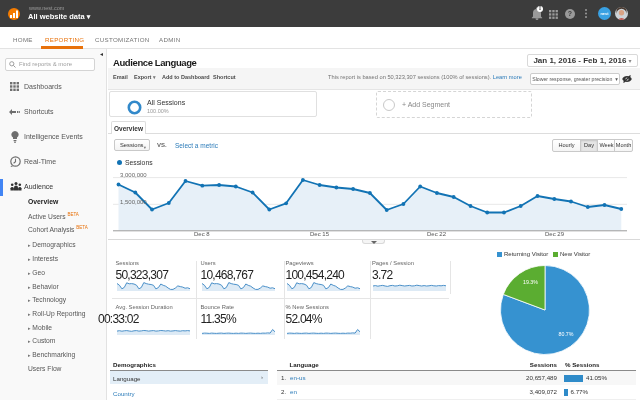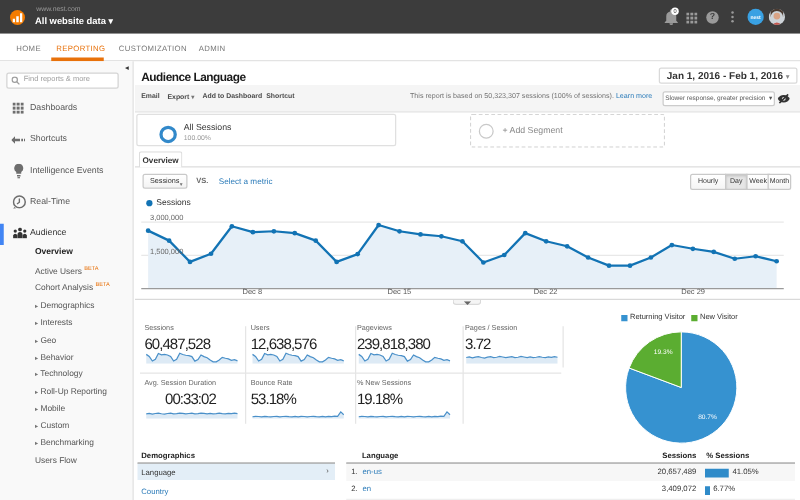--- a/index.html
+++ b/index.html
@@ -284,57 +284,57 @@
 <div class="sq abs" style="left:497px; background:#3692d0;"></div>
 <div id="leg2a" class="abs">Returning Visitor</div>
 <div class="sq abs" style="left:553px; background:#5bad31;"></div>
 <div id="leg2b" class="abs">New Visitor</div>
 
 <div class="vline" style="left:196px; top:261px; height:78px;"></div>
 <div class="vline" style="left:284px; top:261px; height:78px;"></div>
 <div class="vline" style="left:369.5px; top:261px; height:78px;"></div>
 <div class="vline" style="left:449.5px; top:261px; height:33px;"></div>
 <div class="mlabel abs" style="left:115.5px; top:260.3px;">Sessions</div>
-<div class="mnum abs" style="left:115.5px; top:268.4px;">60,487,528</div>
+<div class="mnum abs" style="left:115.5px; top:268.4px;">50,323,307</div>
 <svg class="abs" style="left:115.8px; top:279.5px;" width="75" height="11" viewBox="0 0 75 11">
     <path d="M1.0,11 L1.0,3.5 L3.4,5.2 L5.9,8.8 L8.3,7.4 L10.7,2.8 L13.2,3.8 L15.6,3.6 L18.0,4.0 L20.5,5.2 L22.9,8.8 L25.3,7.5 L27.8,2.6 L30.2,3.6 L32.6,4.2 L35.1,4.5 L37.5,5.3 L39.9,8.9 L42.4,7.6 L44.8,4.0 L47.2,5.3 L49.7,6.2 L52.1,8.0 L54.5,9.4 L57.0,9.4 L59.4,8.0 L61.8,5.9 L64.3,6.6 L66.7,7.1 L69.1,8.2 L71.6,7.8 L74.0,8.7 L74.0,11 Z" fill="#ddeaf5"></path>
     <polyline points="1.0,3.5 3.4,5.2 5.9,8.8 8.3,7.4 10.7,2.8 13.2,3.8 15.6,3.6 18.0,4.0 20.5,5.2 22.9,8.8 25.3,7.5 27.8,2.6 30.2,3.6 32.6,4.2 35.1,4.5 37.5,5.3 39.9,8.9 42.4,7.6 44.8,4.0 47.2,5.3 49.7,6.2 52.1,8.0 54.5,9.4 57.0,9.4 59.4,8.0 61.8,5.9 64.3,6.6 66.7,7.1 69.1,8.2 71.6,7.8 74.0,8.7" fill="none" stroke="#4a90c9" stroke-width="1"></polyline>
   </svg>
 <div class="mlabel abs" style="left:200.5px; top:260.3px;">Users</div>
-<div class="mnum abs" style="left:200.5px; top:268.4px;">12,638,576</div>
+<div class="mnum abs" style="left:200.5px; top:268.4px;">10,468,767</div>
 <svg class="abs" style="left:200.8px; top:279.5px;" width="75" height="11" viewBox="0 0 75 11">
     <path d="M1.0,11 L1.0,3.5 L3.4,5.2 L5.9,8.8 L8.3,7.4 L10.7,2.8 L13.2,3.8 L15.6,3.6 L18.0,4.0 L20.5,5.2 L22.9,8.8 L25.3,7.5 L27.8,2.6 L30.2,3.6 L32.6,4.2 L35.1,4.5 L37.5,5.3 L39.9,8.9 L42.4,7.6 L44.8,4.0 L47.2,5.3 L49.7,6.2 L52.1,8.0 L54.5,9.4 L57.0,9.4 L59.4,8.0 L61.8,5.9 L64.3,6.6 L66.7,7.1 L69.1,8.2 L71.6,7.8 L74.0,8.7 L74.0,11 Z" fill="#ddeaf5"></path>
     <polyline points="1.0,3.5 3.4,5.2 5.9,8.8 8.3,7.4 10.7,2.8 13.2,3.8 15.6,3.6 18.0,4.0 20.5,5.2 22.9,8.8 25.3,7.5 27.8,2.6 30.2,3.6 32.6,4.2 35.1,4.5 37.5,5.3 39.9,8.9 42.4,7.6 44.8,4.0 47.2,5.3 49.7,6.2 52.1,8.0 54.5,9.4 57.0,9.4 59.4,8.0 61.8,5.9 64.3,6.6 66.7,7.1 69.1,8.2 71.6,7.8 74.0,8.7" fill="none" stroke="#4a90c9" stroke-width="1"></polyline>
   </svg>
 <div class="mlabel abs" style="left:285.5px; top:260.3px;">Pageviews</div>
-<div class="mnum abs" style="left:285.5px; top:268.4px;">239,818,380</div>
+<div class="mnum abs" style="left:285.5px; top:268.4px;">100,454,240</div>
 <svg class="abs" style="left:285.8px; top:279.5px;" width="75" height="11" viewBox="0 0 75 11">
     <path d="M1.0,11 L1.0,3.5 L3.4,5.2 L5.9,8.8 L8.3,7.4 L10.7,2.8 L13.2,3.8 L15.6,3.6 L18.0,4.0 L20.5,5.2 L22.9,8.8 L25.3,7.5 L27.8,2.6 L30.2,3.6 L32.6,4.2 L35.1,4.5 L37.5,5.3 L39.9,8.9 L42.4,7.6 L44.8,4.0 L47.2,5.3 L49.7,6.2 L52.1,8.0 L54.5,9.4 L57.0,9.4 L59.4,8.0 L61.8,5.9 L64.3,6.6 L66.7,7.1 L69.1,8.2 L71.6,7.8 L74.0,8.7 L74.0,11 Z" fill="#ddeaf5"></path>
     <polyline points="1.0,3.5 3.4,5.2 5.9,8.8 8.3,7.4 10.7,2.8 13.2,3.8 15.6,3.6 18.0,4.0 20.5,5.2 22.9,8.8 25.3,7.5 27.8,2.6 30.2,3.6 32.6,4.2 35.1,4.5 37.5,5.3 39.9,8.9 42.4,7.6 44.8,4.0 47.2,5.3 49.7,6.2 52.1,8.0 54.5,9.4 57.0,9.4 59.4,8.0 61.8,5.9 64.3,6.6 66.7,7.1 69.1,8.2 71.6,7.8 74.0,8.7" fill="none" stroke="#4a90c9" stroke-width="1"></polyline>
   </svg>
 <div class="mlabel abs" style="left:372px; top:260.3px;">Pages / Session</div>
 <div class="mnum abs" style="left:372px; top:268.4px;">3.72</div>
 <svg class="abs" style="left:372.3px; top:279.5px;" width="75" height="11" viewBox="0 0 75 11">
     <path d="M1.0,11 L1.0,6.0 L3.4,5.6 L5.9,6.2 L8.3,5.7 L10.7,5.4 L13.2,6.0 L15.6,6.4 L18.0,5.7 L20.5,5.4 L22.9,6.0 L25.3,5.8 L27.8,5.2 L30.2,5.6 L32.6,6.0 L35.1,5.7 L37.5,5.4 L39.9,6.0 L42.4,5.8 L44.8,5.2 L47.2,5.6 L49.7,6.0 L52.1,5.6 L54.5,6.0 L57.0,5.8 L59.4,5.4 L61.8,5.8 L64.3,6.0 L66.7,5.6 L69.1,5.8 L71.6,5.4 L74.0,5.8 L74.0,11 Z" fill="#ddeaf5"></path>
     <polyline points="1.0,6.0 3.4,5.6 5.9,6.2 8.3,5.7 10.7,5.4 13.2,6.0 15.6,6.4 18.0,5.7 20.5,5.4 22.9,6.0 25.3,5.8 27.8,5.2 30.2,5.6 32.6,6.0 35.1,5.7 37.5,5.4 39.9,6.0 42.4,5.8 44.8,5.2 47.2,5.6 49.7,6.0 52.1,5.6 54.5,6.0 57.0,5.8 59.4,5.4 61.8,5.8 64.3,6.0 66.7,5.6 69.1,5.8 71.6,5.4 74.0,5.8" fill="none" stroke="#4a90c9" stroke-width="1"></polyline>
   </svg>
 <div class="mlabel abs" style="left:115.5px; top:304.3px;">Avg. Session Duration</div>
-<div class="mnum abs" style="left:132px; top:312.2px;">00:33:02</div>
+<div class="mnum abs" style="left:98px; top:312.2px;">00:33:02</div>
 <svg class="abs" style="left:115.8px; top:325.5px;" width="75" height="9" viewBox="0 0 75 9">
     <path d="M1.0,9 L1.0,5.1 L3.4,4.7 L5.9,5.2 L8.3,4.8 L10.7,4.6 L13.2,5.0 L15.6,5.3 L18.0,4.8 L20.5,4.6 L22.9,5.1 L25.3,4.9 L27.8,4.5 L30.2,4.7 L32.6,5.1 L35.1,4.8 L37.5,4.6 L39.9,5.1 L42.4,4.9 L44.8,4.5 L47.2,4.7 L49.7,5.0 L52.1,4.7 L54.5,5.1 L57.0,4.9 L59.4,4.6 L61.8,4.9 L64.3,5.1 L66.7,4.7 L69.1,4.9 L71.6,4.6 L74.0,4.9 L74.0,9 Z" fill="#ddeaf5"></path>
     <polyline points="1.0,5.1 3.4,4.7 5.9,5.2 8.3,4.8 10.7,4.6 13.2,5.0 15.6,5.3 18.0,4.8 20.5,4.6 22.9,5.1 25.3,4.9 27.8,4.5 30.2,4.7 32.6,5.1 35.1,4.8 37.5,4.6 39.9,5.1 42.4,4.9 44.8,4.5 47.2,4.7 49.7,5.0 52.1,4.7 54.5,5.1 57.0,4.9 59.4,4.6 61.8,4.9 64.3,5.1 66.7,4.7 69.1,4.9 71.6,4.6 74.0,4.9" fill="none" stroke="#4a90c9" stroke-width="1"></polyline>
   </svg>
 <div class="mlabel abs" style="left:200.5px; top:304.3px;">Bounce Rate</div>
-<div class="mnum abs" style="left:200.5px; top:312.2px;">53.18%</div>
+<div class="mnum abs" style="left:200.5px; top:312.2px;">11.35%</div>
 <svg class="abs" style="left:200.8px; top:325.5px;" width="75" height="9" viewBox="0 0 75 9">
     <path d="M1.0,9 L1.0,7.4 L3.4,7.1 L5.9,7.2 L8.3,7.4 L10.7,7.1 L13.2,7.3 L15.6,7.4 L18.0,7.2 L20.5,7.1 L22.9,7.4 L25.3,7.2 L27.8,7.1 L30.2,7.3 L32.6,7.4 L35.1,7.2 L37.5,7.4 L39.9,7.1 L42.4,7.2 L44.8,7.4 L47.2,7.2 L49.7,7.1 L52.1,7.3 L54.5,7.4 L57.0,7.2 L59.4,7.4 L61.8,7.1 L64.3,7.2 L66.7,6.9 L69.1,7.1 L71.6,3.5 L74.0,5.8 L74.0,9 Z" fill="#ddeaf5"></path>
     <polyline points="1.0,7.4 3.4,7.1 5.9,7.2 8.3,7.4 10.7,7.1 13.2,7.3 15.6,7.4 18.0,7.2 20.5,7.1 22.9,7.4 25.3,7.2 27.8,7.1 30.2,7.3 32.6,7.4 35.1,7.2 37.5,7.4 39.9,7.1 42.4,7.2 44.8,7.4 47.2,7.2 49.7,7.1 52.1,7.3 54.5,7.4 57.0,7.2 59.4,7.4 61.8,7.1 64.3,7.2 66.7,6.9 69.1,7.1 71.6,3.5 74.0,5.8" fill="none" stroke="#4a90c9" stroke-width="1"></polyline>
   </svg>
 <div class="mlabel abs" style="left:285.5px; top:304.3px;">% New Sessions</div>
-<div class="mnum abs" style="left:285.5px; top:312.2px;">19.18%</div>
+<div class="mnum abs" style="left:285.5px; top:312.2px;">52.04%</div>
 <svg class="abs" style="left:285.8px; top:325.5px;" width="75" height="9" viewBox="0 0 75 9">
     <path d="M1.0,9 L1.0,7.4 L3.4,7.1 L5.9,7.2 L8.3,7.4 L10.7,7.1 L13.2,7.3 L15.6,7.4 L18.0,7.2 L20.5,7.1 L22.9,7.4 L25.3,7.2 L27.8,7.1 L30.2,7.3 L32.6,7.4 L35.1,7.2 L37.5,7.4 L39.9,7.1 L42.4,7.2 L44.8,7.4 L47.2,7.2 L49.7,7.1 L52.1,7.3 L54.5,7.4 L57.0,7.2 L59.4,7.4 L61.8,7.1 L64.3,7.2 L66.7,6.9 L69.1,7.1 L71.6,3.5 L74.0,5.8 L74.0,9 Z" fill="#ddeaf5"></path>
     <polyline points="1.0,7.4 3.4,7.1 5.9,7.2 8.3,7.4 10.7,7.1 13.2,7.3 15.6,7.4 18.0,7.2 20.5,7.1 22.9,7.4 25.3,7.2 27.8,7.1 30.2,7.3 32.6,7.4 35.1,7.2 37.5,7.4 39.9,7.1 42.4,7.2 44.8,7.4 47.2,7.2 49.7,7.1 52.1,7.3 54.5,7.4 57.0,7.2 59.4,7.4 61.8,7.1 64.3,7.2 66.7,6.9 69.1,7.1 71.6,3.5 74.0,5.8" fill="none" stroke="#4a90c9" stroke-width="1"></polyline>
   </svg>
 <div class="abs" style="left:112px; top:298px; width:337px; height:1px; background:#e5e5e5;"></div>
 
 <svg class="abs" style="left:498px; top:263px;" width="94" height="94" viewBox="0 0 94 94">
 <path d="M47 47 L47 2.5 A44.5 44.5 0 1 1 5.3 31.4 Z" fill="#3692d0" stroke="#fff" stroke-width="0.8"></path>
 <path d="M47 47 L5.3 31.4 A44.5 44.5 0 0 1 47 2.5 Z" fill="#5bad31" stroke="#fff" stroke-width="0.8"></path>
 <text x="25" y="20.5" font-size="5.3" fill="#fff" font-family="Liberation Sans">19.3%</text>

